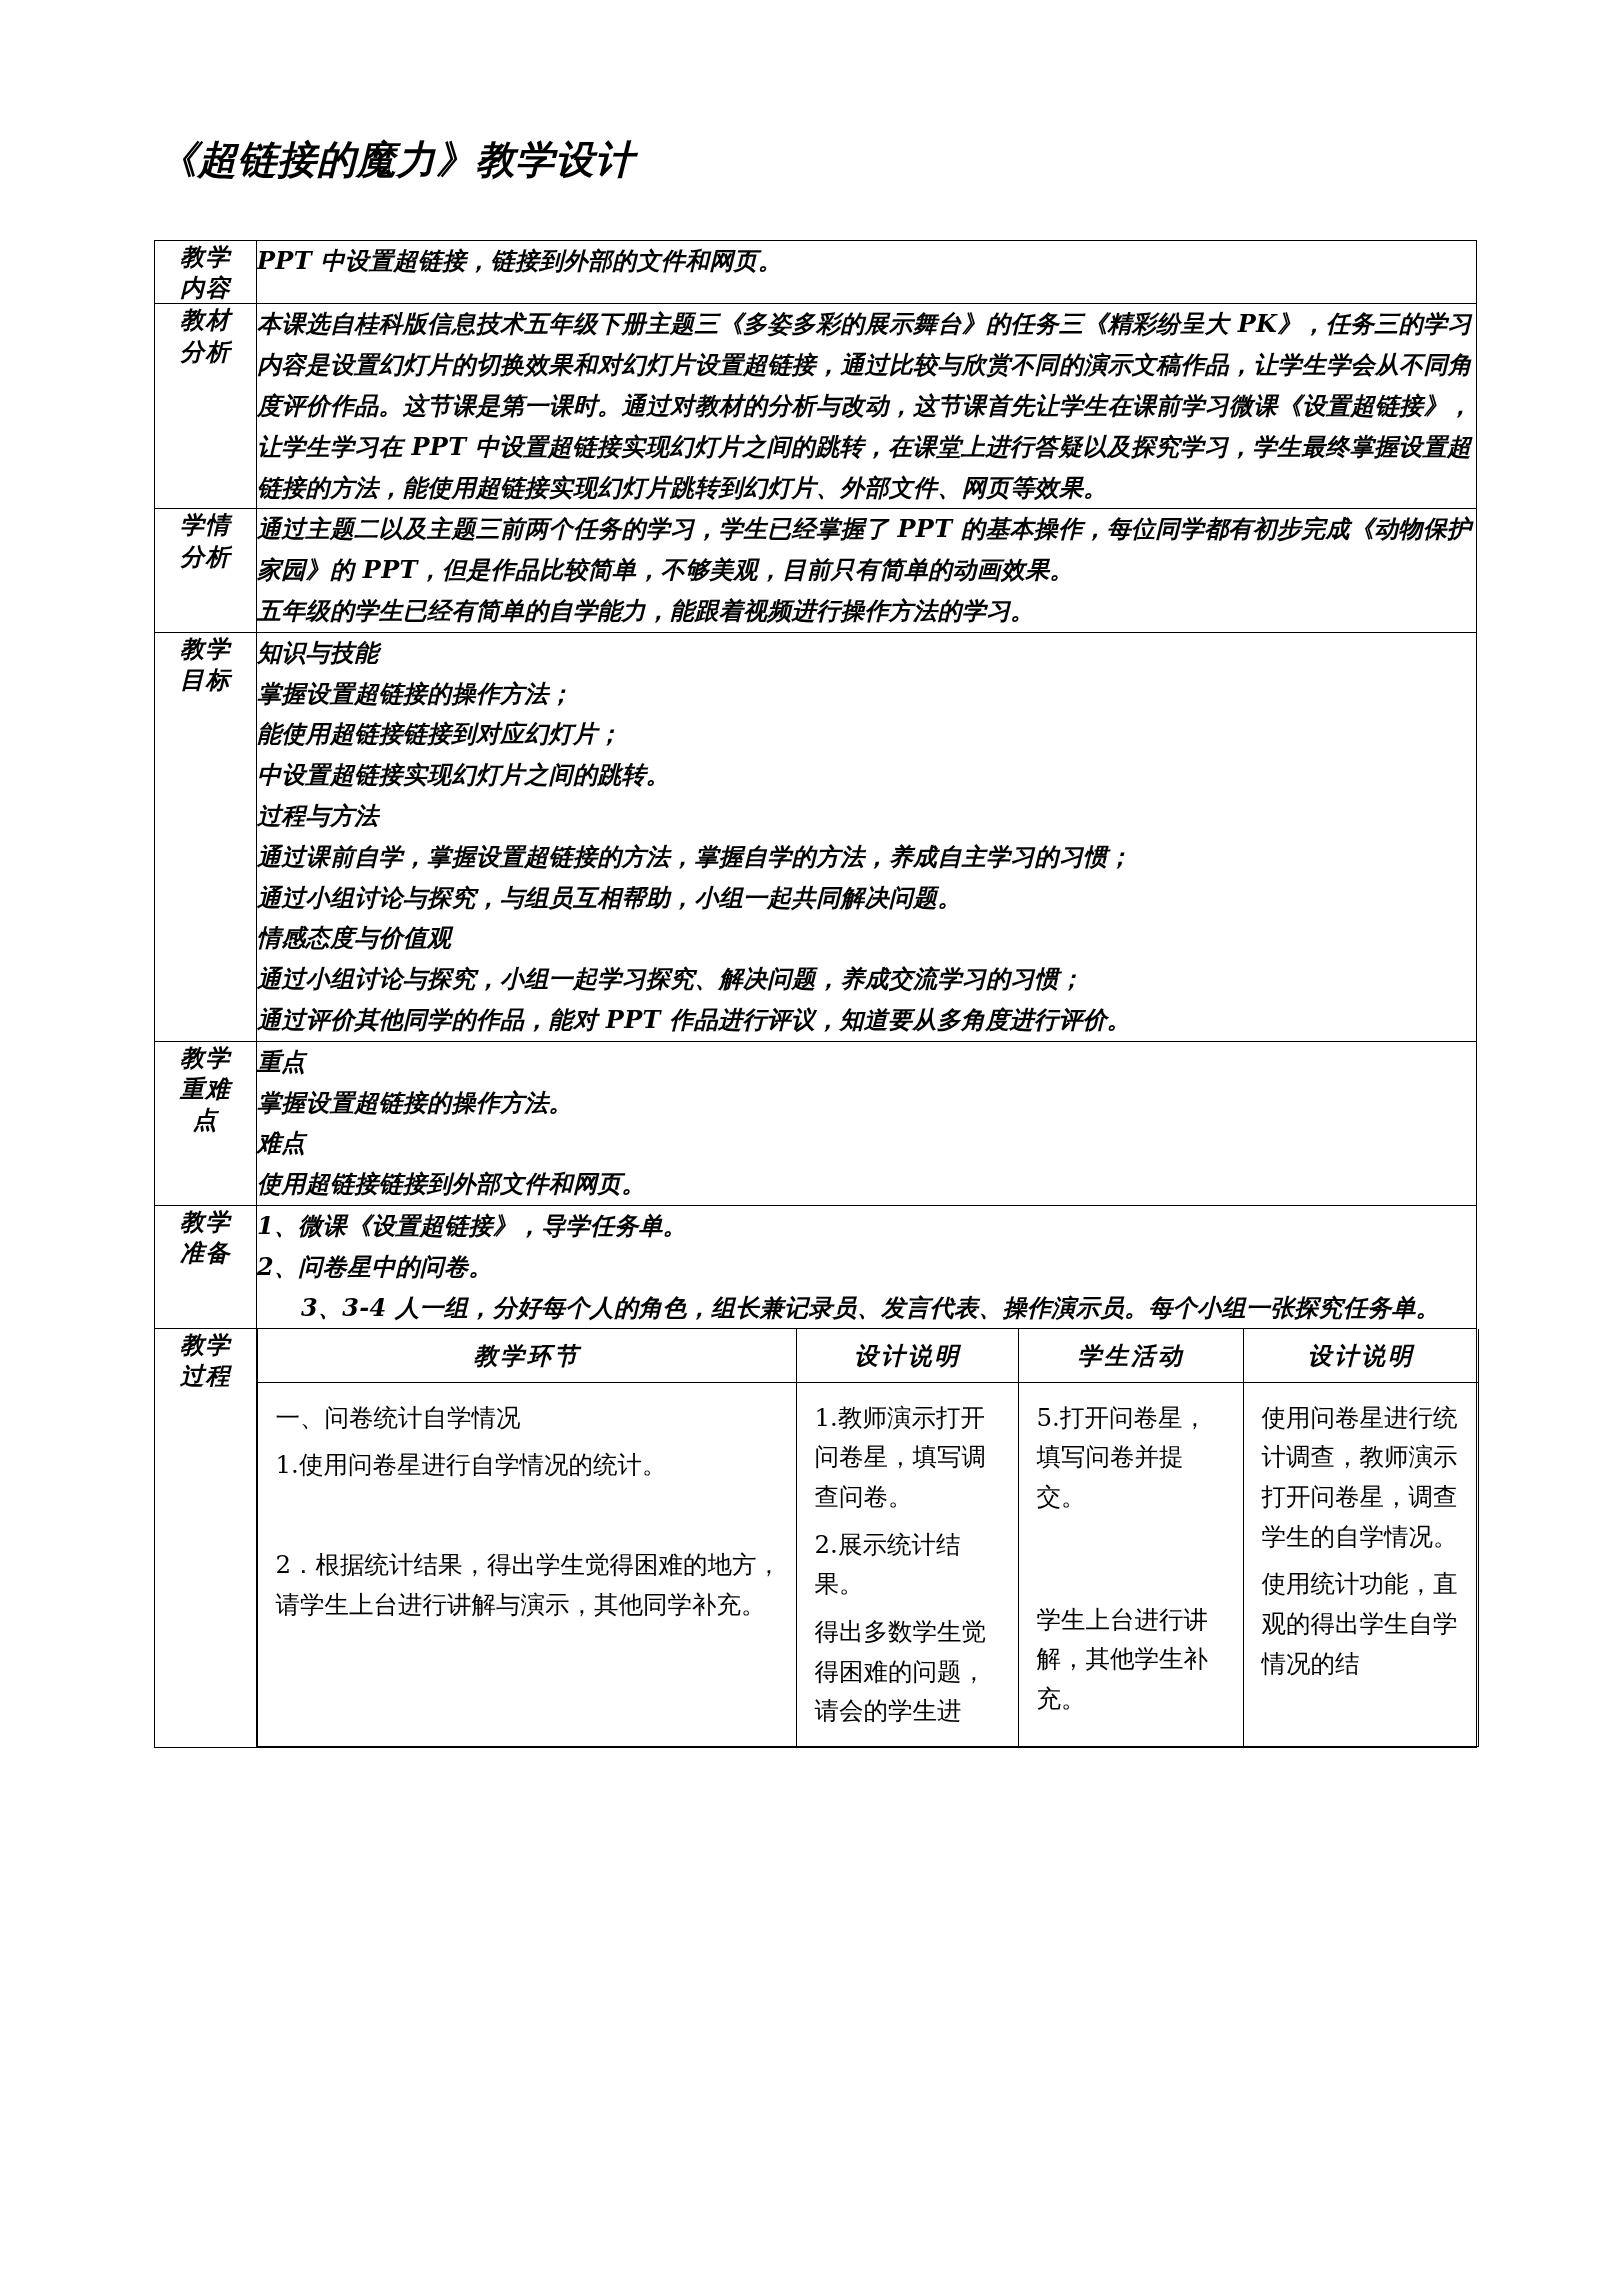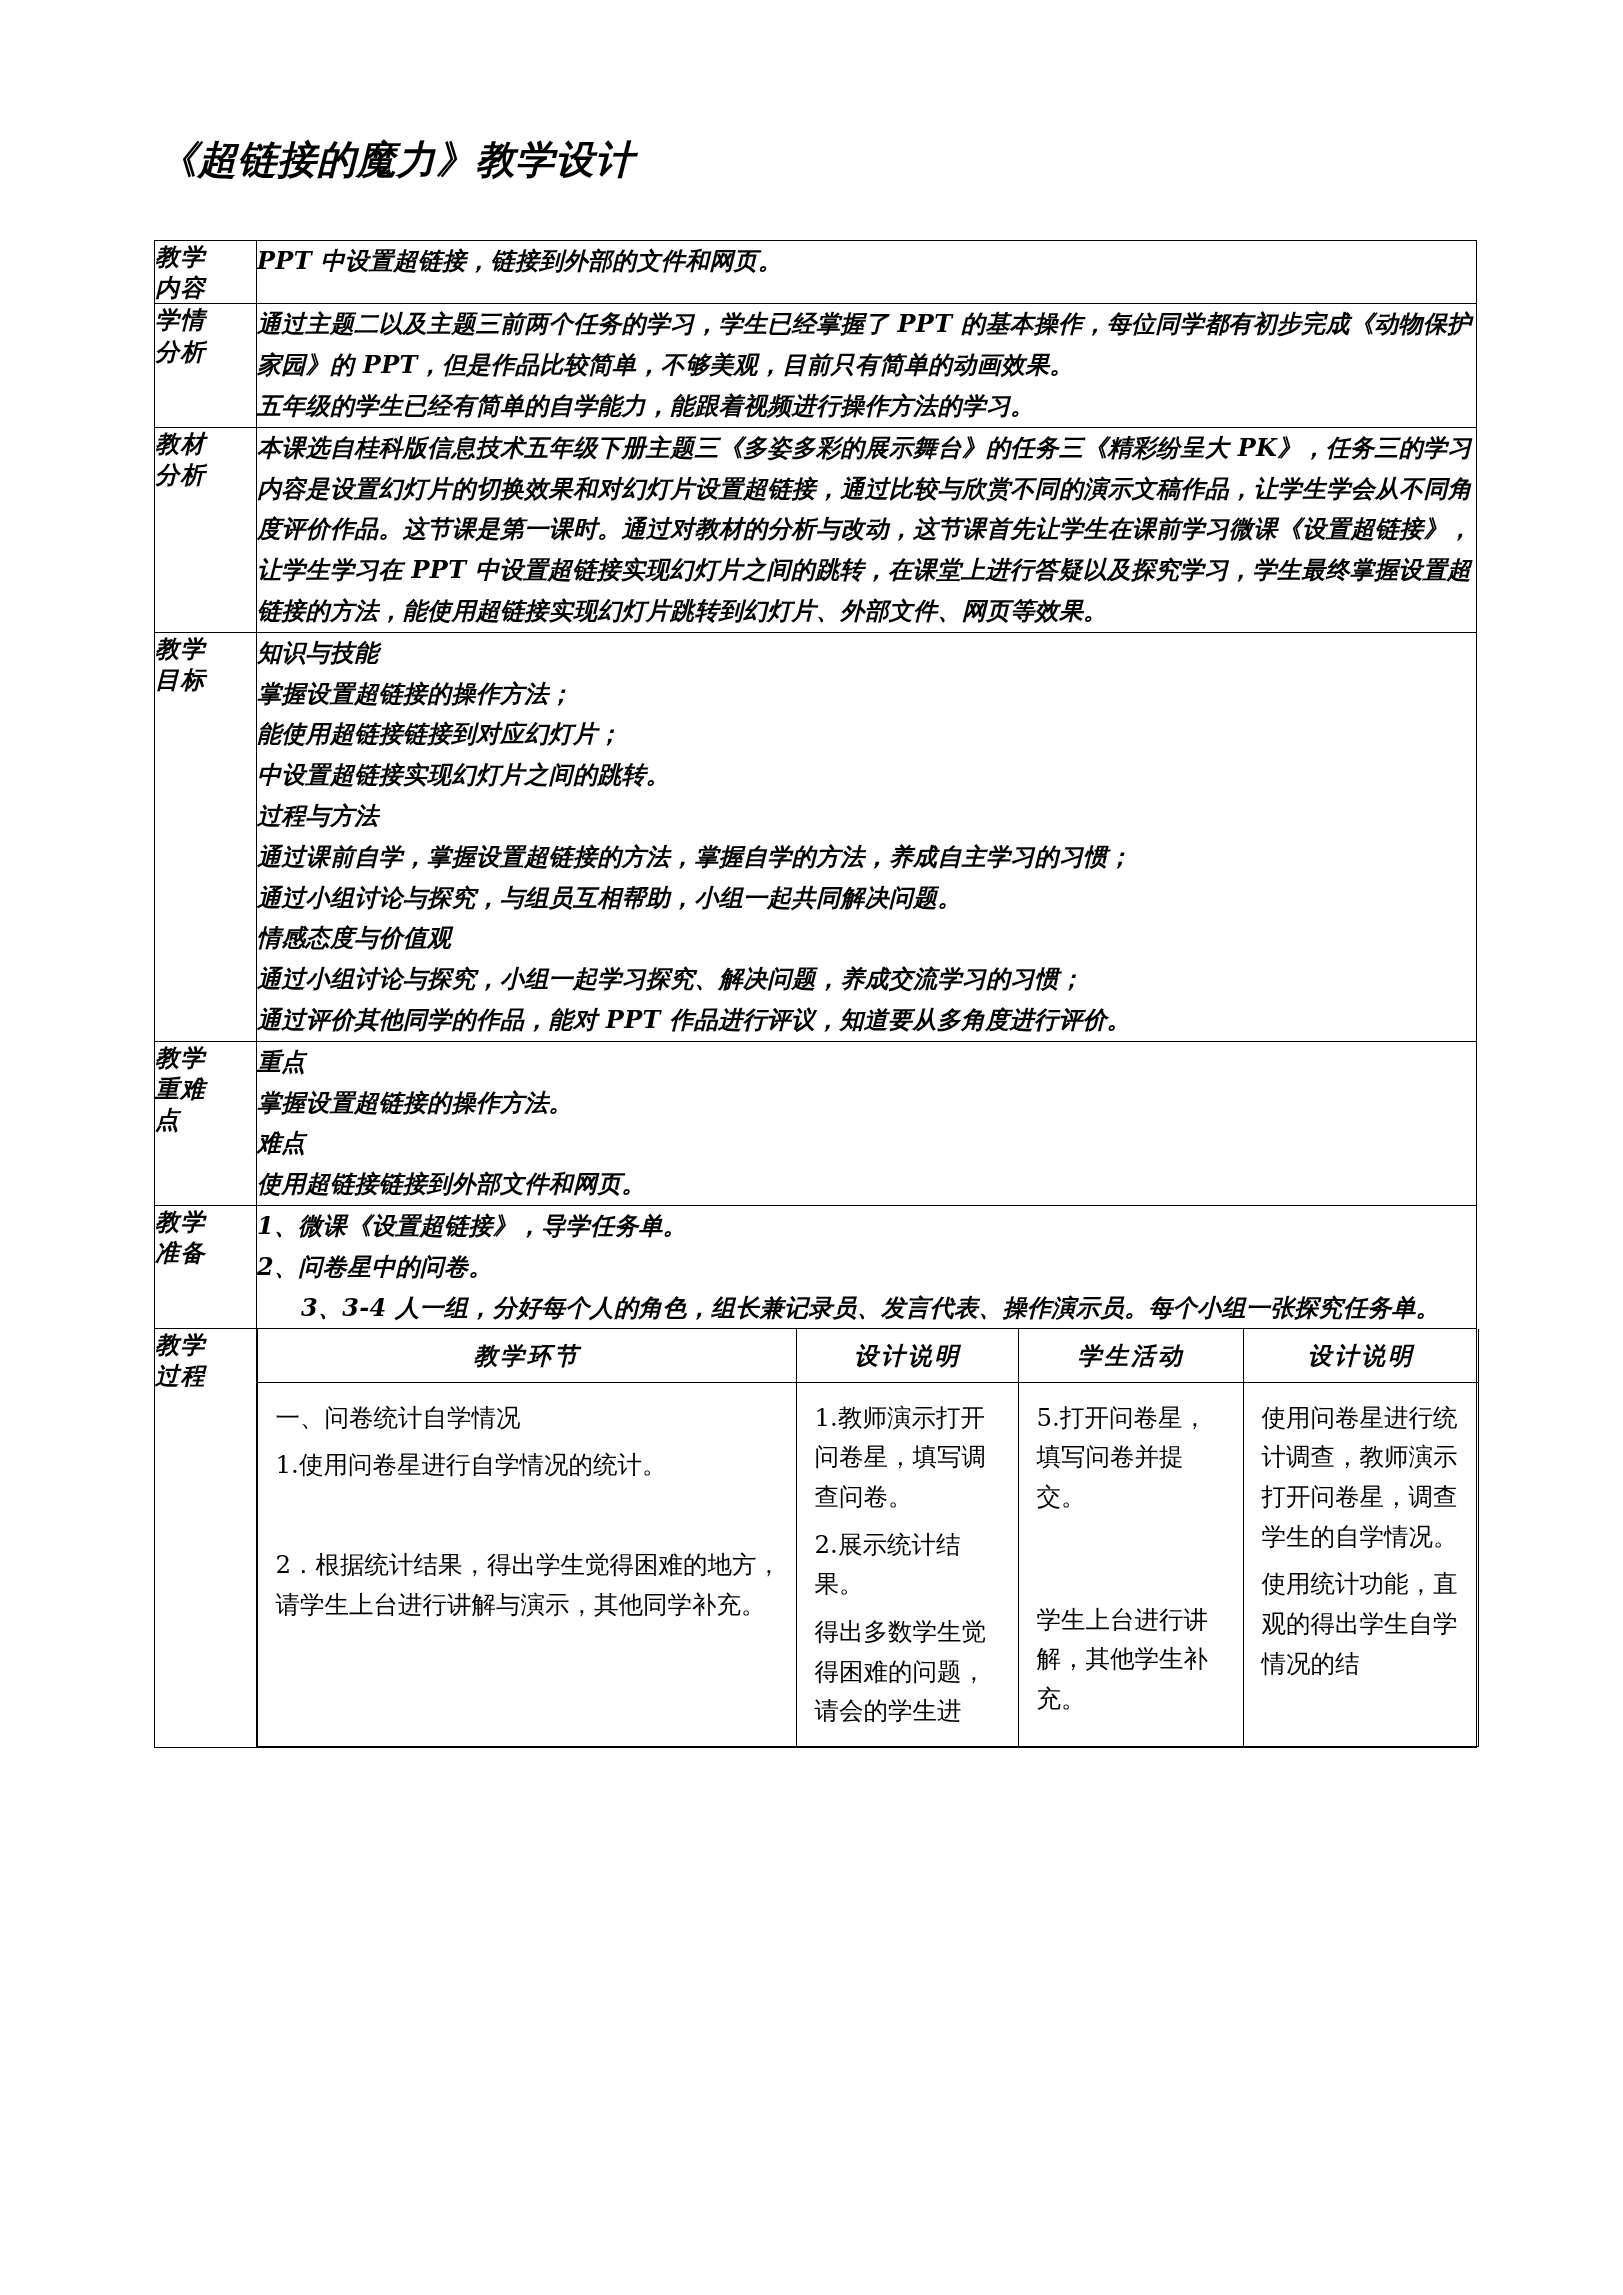--- a/index.html
+++ b/index.html
@@ -44,20 +44,21 @@
   }
   table.main td {
     border: 1.4px solid #000000;
     vertical-align: top;
     padding: 0;
     background: #ffffff;
   }
   
   td.rowlabel {
     width: 102px;
+    text-align: center;
     vertical-align: middle;
     font-style: italic;
     font-weight: 700;
     font-size: 24px;
     line-height: 1.30;
     letter-spacing: 1.4px;
     padding: 6.8px 4.1px;
   }
   td.rowlabel .lbl {
     display: block;
@@ -150,36 +151,36 @@
           <span class="lbl">教学</span>
           <span class="lbl">内容</span>
         </td>
         <td class="body cellpad-lg">
           <p class="ind">PPT 中设置超链接，链接到外部的文件和网页。</p>
         </td>
       </tr>
 
       <tr>
         <td class="rowlabel">
+          <span class="lbl">教材</span>
+          <span class="lbl">分析</span>
+        </td>
+        <td class="body">
+          <p class="ind">本课选自桂科版信息技术五年级下册主题三《多姿多彩的展示舞台》的任务三《精彩纷呈大 PK》，任务三的学习内容是设置幻灯片的切换效果和对幻灯片设置超链接，通过比较与欣赏不同的演示文稿作品，让学生学会从不同角度评价作品。这节课是第一课时。通过对教材的分析与改动，这节课首先让学生在课前学习微课《设置超链接》，让学生学习在 PPT 中设置超链接实现幻灯片之间的跳转，在课堂上进行答疑以及探究学习，学生最终掌握设置超链接的方法，能使用超链接实现幻灯片跳转到幻灯片、外部文件、网页等效果。</p>
+        </td>
+      </tr>
+
+      <tr>
+        <td class="rowlabel">
           <span class="lbl">学情</span>
           <span class="lbl">分析</span>
         </td>
         <td class="body">
           <p class="ind">通过主题二以及主题三前两个任务的学习，学生已经掌握了 PPT 的基本操作，每位同学都有初步完成《动物保护家园》的 PPT，但是作品比较简单，不够美观，目前只有简单的动画效果。</p>
           <p class="ind">五年级的学生已经有简单的自学能力，能跟着视频进行操作方法的学习。</p>
-        </td>
-      </tr>
-
-      <tr>
-        <td class="rowlabel">
-          <span class="lbl">教材</span>
-          <span class="lbl">分析</span>
-        </td>
-        <td class="body">
-          <p class="ind">本课选自桂科版信息技术五年级下册主题三《多姿多彩的展示舞台》的任务三《精彩纷呈大 PK》，任务三的学习内容是设置幻灯片的切换效果和对幻灯片设置超链接，通过比较与欣赏不同的演示文稿作品，让学生学会从不同角度评价作品。这节课是第一课时。通过对教材的分析与改动，这节课首先让学生在课前学习微课《设置超链接》，让学生学习在 PPT 中设置超链接实现幻灯片之间的跳转，在课堂上进行答疑以及探究学习，学生最终掌握设置超链接的方法，能使用超链接实现幻灯片跳转到幻灯片、外部文件、网页等效果。</p>
         </td>
       </tr>
 
       <tr>
         <td class="rowlabel">
           <span class="lbl">教学</span>
           <span class="lbl">目标</span>
         </td>
         <td class="body">
           <p>知识与技能</p>

